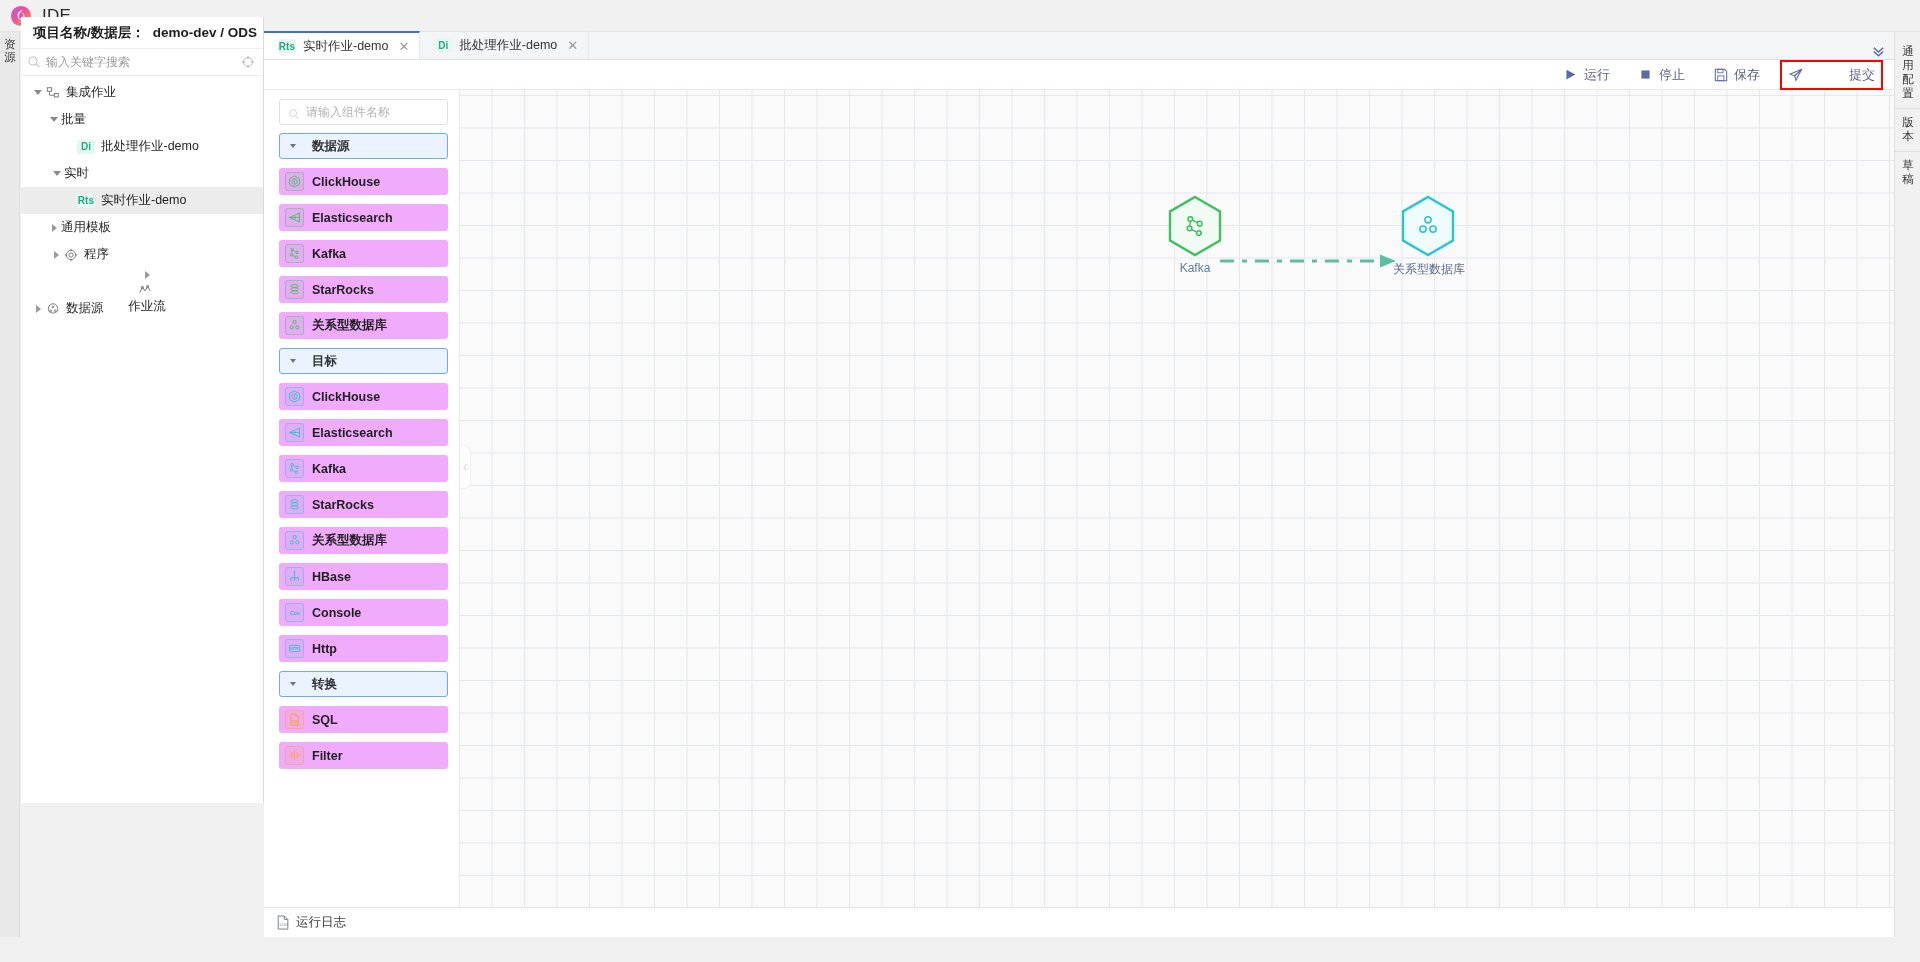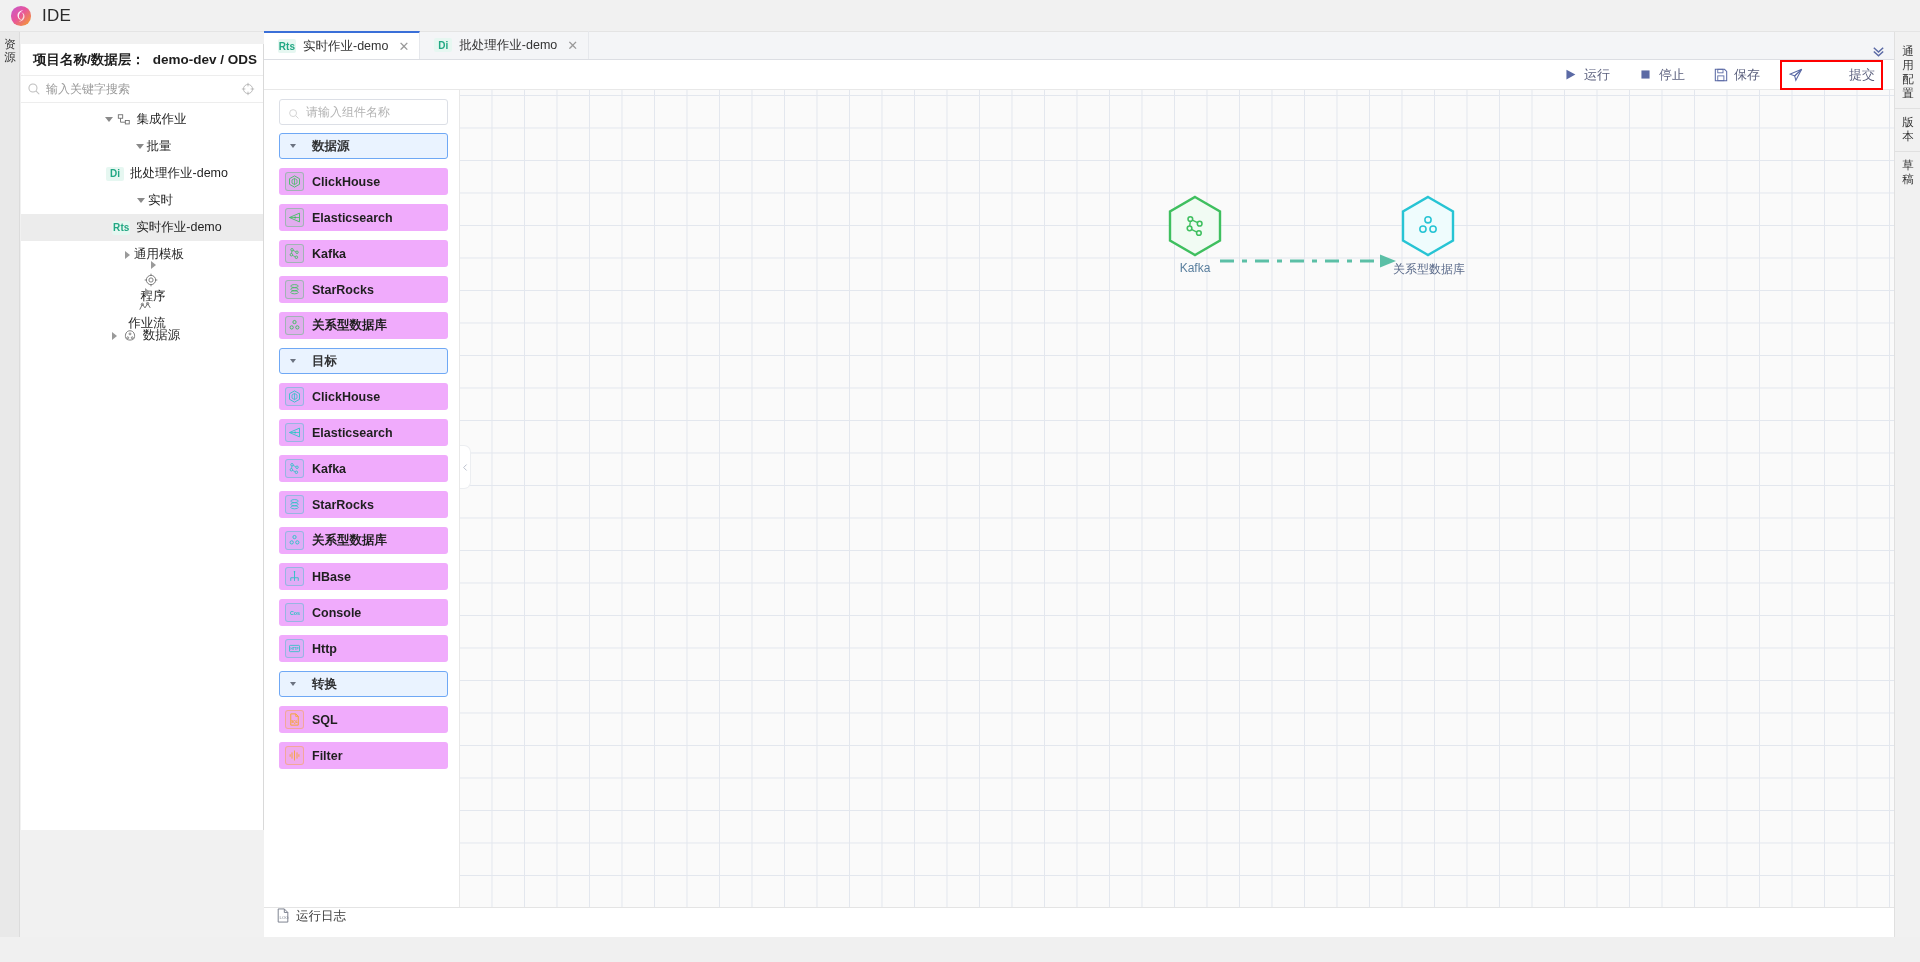--- a/index.html
+++ b/index.html
@@ -28,42 +28,42 @@
   }
   .rail-tab {
     width: 20px; padding-top: 6px;
     font-size: 11.5px; color: #333; line-height: 13px;
     text-align: center; writing-mode: horizontal-tb;
   }
   .rail-tab span { display: block; }
 
   
   .tree-panel {
-    position: absolute; top: 44px; left: 21px; width: 243px; height: 786px;
+    position: absolute; top: 17px; left: 21px; width: 243px; height: 786px;
     background: #ffffff; border-right: 1px solid #d9d9d9;
   }
   .project-header {
     height: 32px; display: flex; align-items: center; padding-left: 12px;
     font-size: 13.5px; font-weight: bold; color: #1d1d1d;
     border-bottom: 1px solid #ededed; white-space: nowrap;
   }
   .project-header .pv { margin-left: 8px; }
   .search-row {
     height: 27px; display: flex; align-items: center;
     padding: 0 8px 0 6px; border-bottom: 1px solid #ededed;
     background: #fff;
   }
   .search-row .mag { flex: 0 0 14px; height: 14px; margin-right: 5px; opacity: .55; }
   .search-row .ph { flex: 1; font-size: 12px; color: #9b9b9b; }
   .search-row .tgt { flex: 0 0 14px; height: 14px; opacity: .6; }
 
   .tree { padding-top: 3px; font-size: 12.5px; color: #222; }
   .tnode {
     display: flex; align-items: center; height: 27px; cursor: default;
-    white-space: nowrap; padding-right: 6px; justify-content: center;
+    white-space: nowrap; padding-right: 6px;
   }
   .tnode.sel { background: #ececec; }
   .tnode .caret { width: 14px; flex: 0 0 14px; display: flex; justify-content: center; align-items: center; }
   .tnode .tico { width: 16px; flex: 0 0 16px; margin-right: 5px; display:flex; align-items:center; justify-content:center; }
   .tnode .tlabel { font-size: 12.5px; color: #1f1f1f; }
   .badge {
     display: inline-flex; align-items: center; justify-content: center;
     width: 18px; height: 14px; border-radius: 2px;
     background: #e6f7f1; color: #22a884; font-size: 10px; font-weight: bold;
     letter-spacing: .1px; margin-right: 6px; flex: 0 0 18px;
@@ -145,21 +145,21 @@
     z-index: 5;
   }
   .node { position: absolute; width: 70px; text-align: center; }
   .node .hexwrap { width: 56px; height: 62px; margin: 0 auto; position: relative; }
   .node .nlabel { margin-top: 4px; font-size: 12px; white-space: nowrap; }
   .edge { position: absolute; }
 
   
   .logbar {
     position: absolute; bottom: 0; left: 0; width: 1630px; height: 30px;
-    background: #fff; border-top: 1px solid #e4e4e4; display: flex; 
+    background: #fff; border-top: 1px solid #e4e4e4; display: flex; align-items: center;
     padding-left: 12px;
   }
   .logbar .lico { width: 14px; height: 15px; margin-right: 6px; }
   .logbar .ltxt { font-size: 12.5px; color: #3c3c3c; }
 
   
   .right-rail {
     position: absolute; top: 32px; right: 0; width: 26px; height: 905px;
     background: #f1f1f1; border-left: 1px solid #e0e0e0; padding-top: 6px;
   }
@@ -262,21 +262,21 @@
           <span class="caret"></span>
           <span class="badge">Rts</span>
           <span class="tlabel">实时作业-demo</span>
         </div>
         <div class="tnode" style="padding-left: 26px;">
           <span class="caret">
             <i class="caret-r"></i>
           </span>
           <span class="tlabel">通用模板</span>
         </div>
-        <div class="tnode" style="padding-left: 28px; flex-direction: column;">
+        <div class="tnode" style="padding-left: 28px;">
           <span class="caret">
             <i class="caret-r"></i>
           </span>
           <span class="tico">
             <svg viewBox="0 0 16 16" width="14" height="14">
               <circle cx="8" cy="8" r="2.4" fill="none" stroke="#6b6b6b" stroke-width="1"></circle>
               <circle cx="8" cy="8" r="5.3" fill="none" stroke="#6b6b6b" stroke-width="1"></circle>
               <line x1="8" y1="0.8" x2="8" y2="2.7" stroke="#6b6b6b" stroke-width="1"></line>
               <line x1="8" y1="13.3" x2="8" y2="15.2" stroke="#6b6b6b" stroke-width="1"></line>
               <line x1="0.8" y1="8" x2="2.7" y2="8" stroke="#6b6b6b" stroke-width="1"></line>

